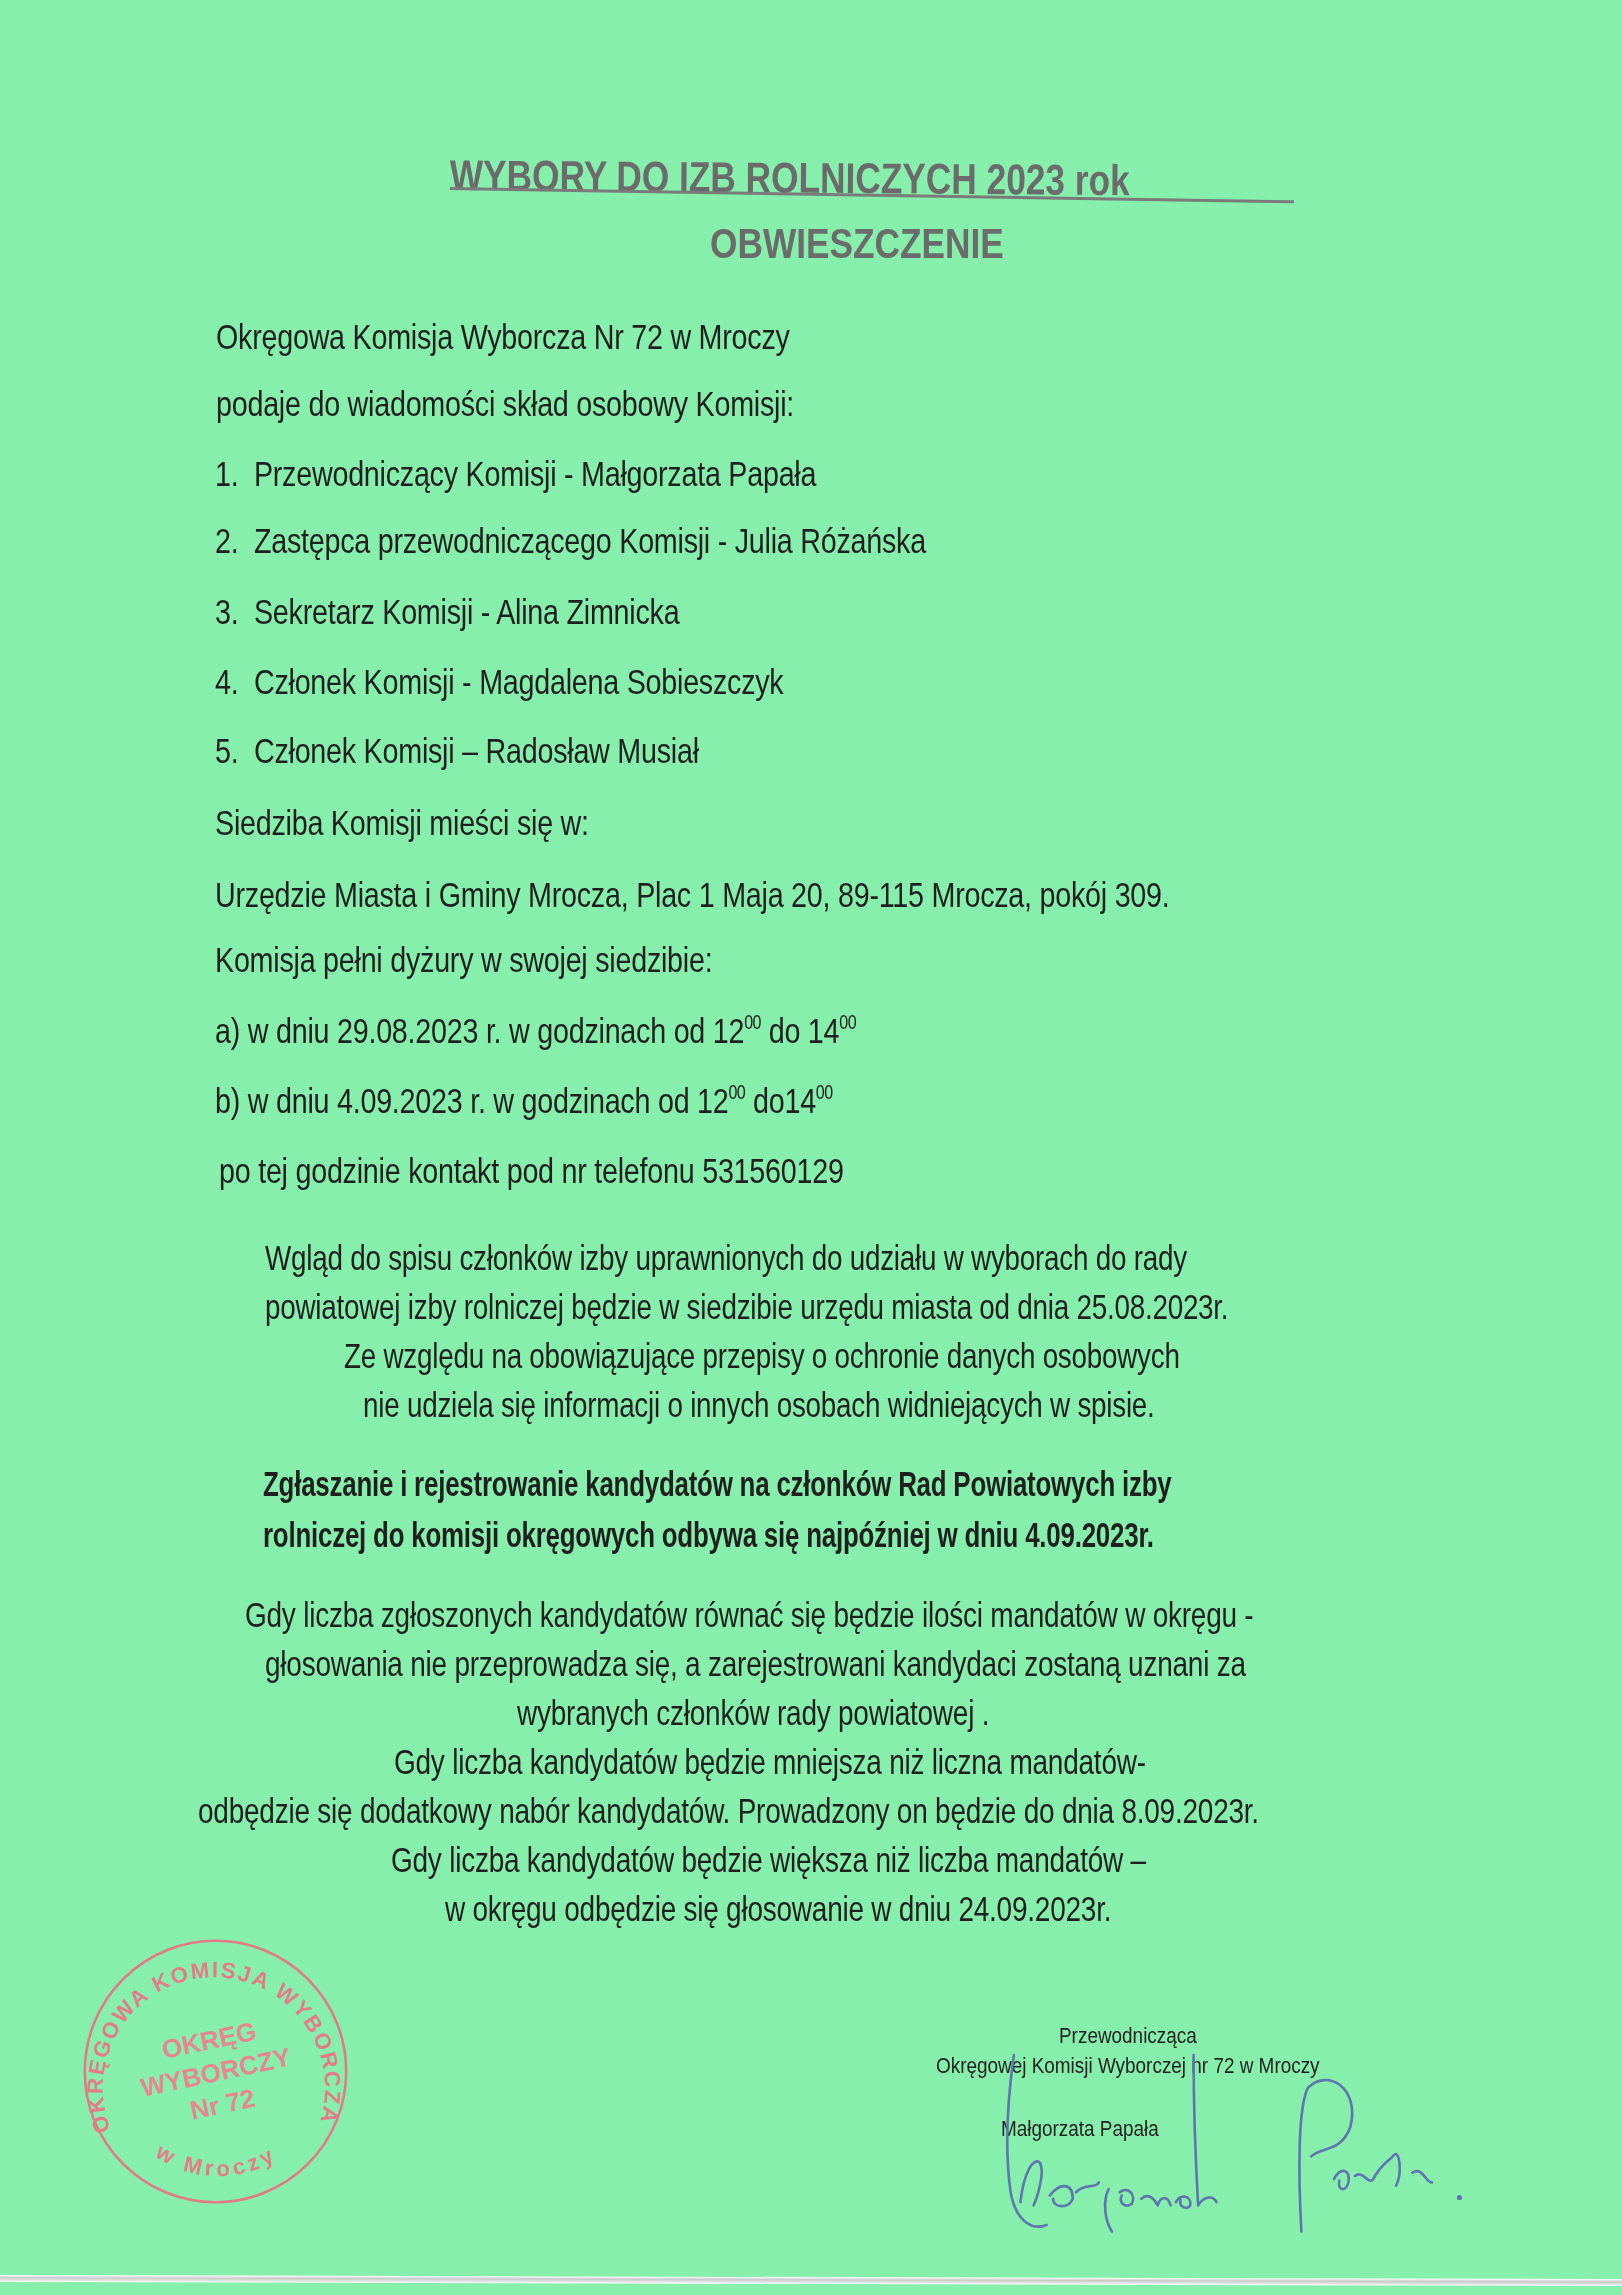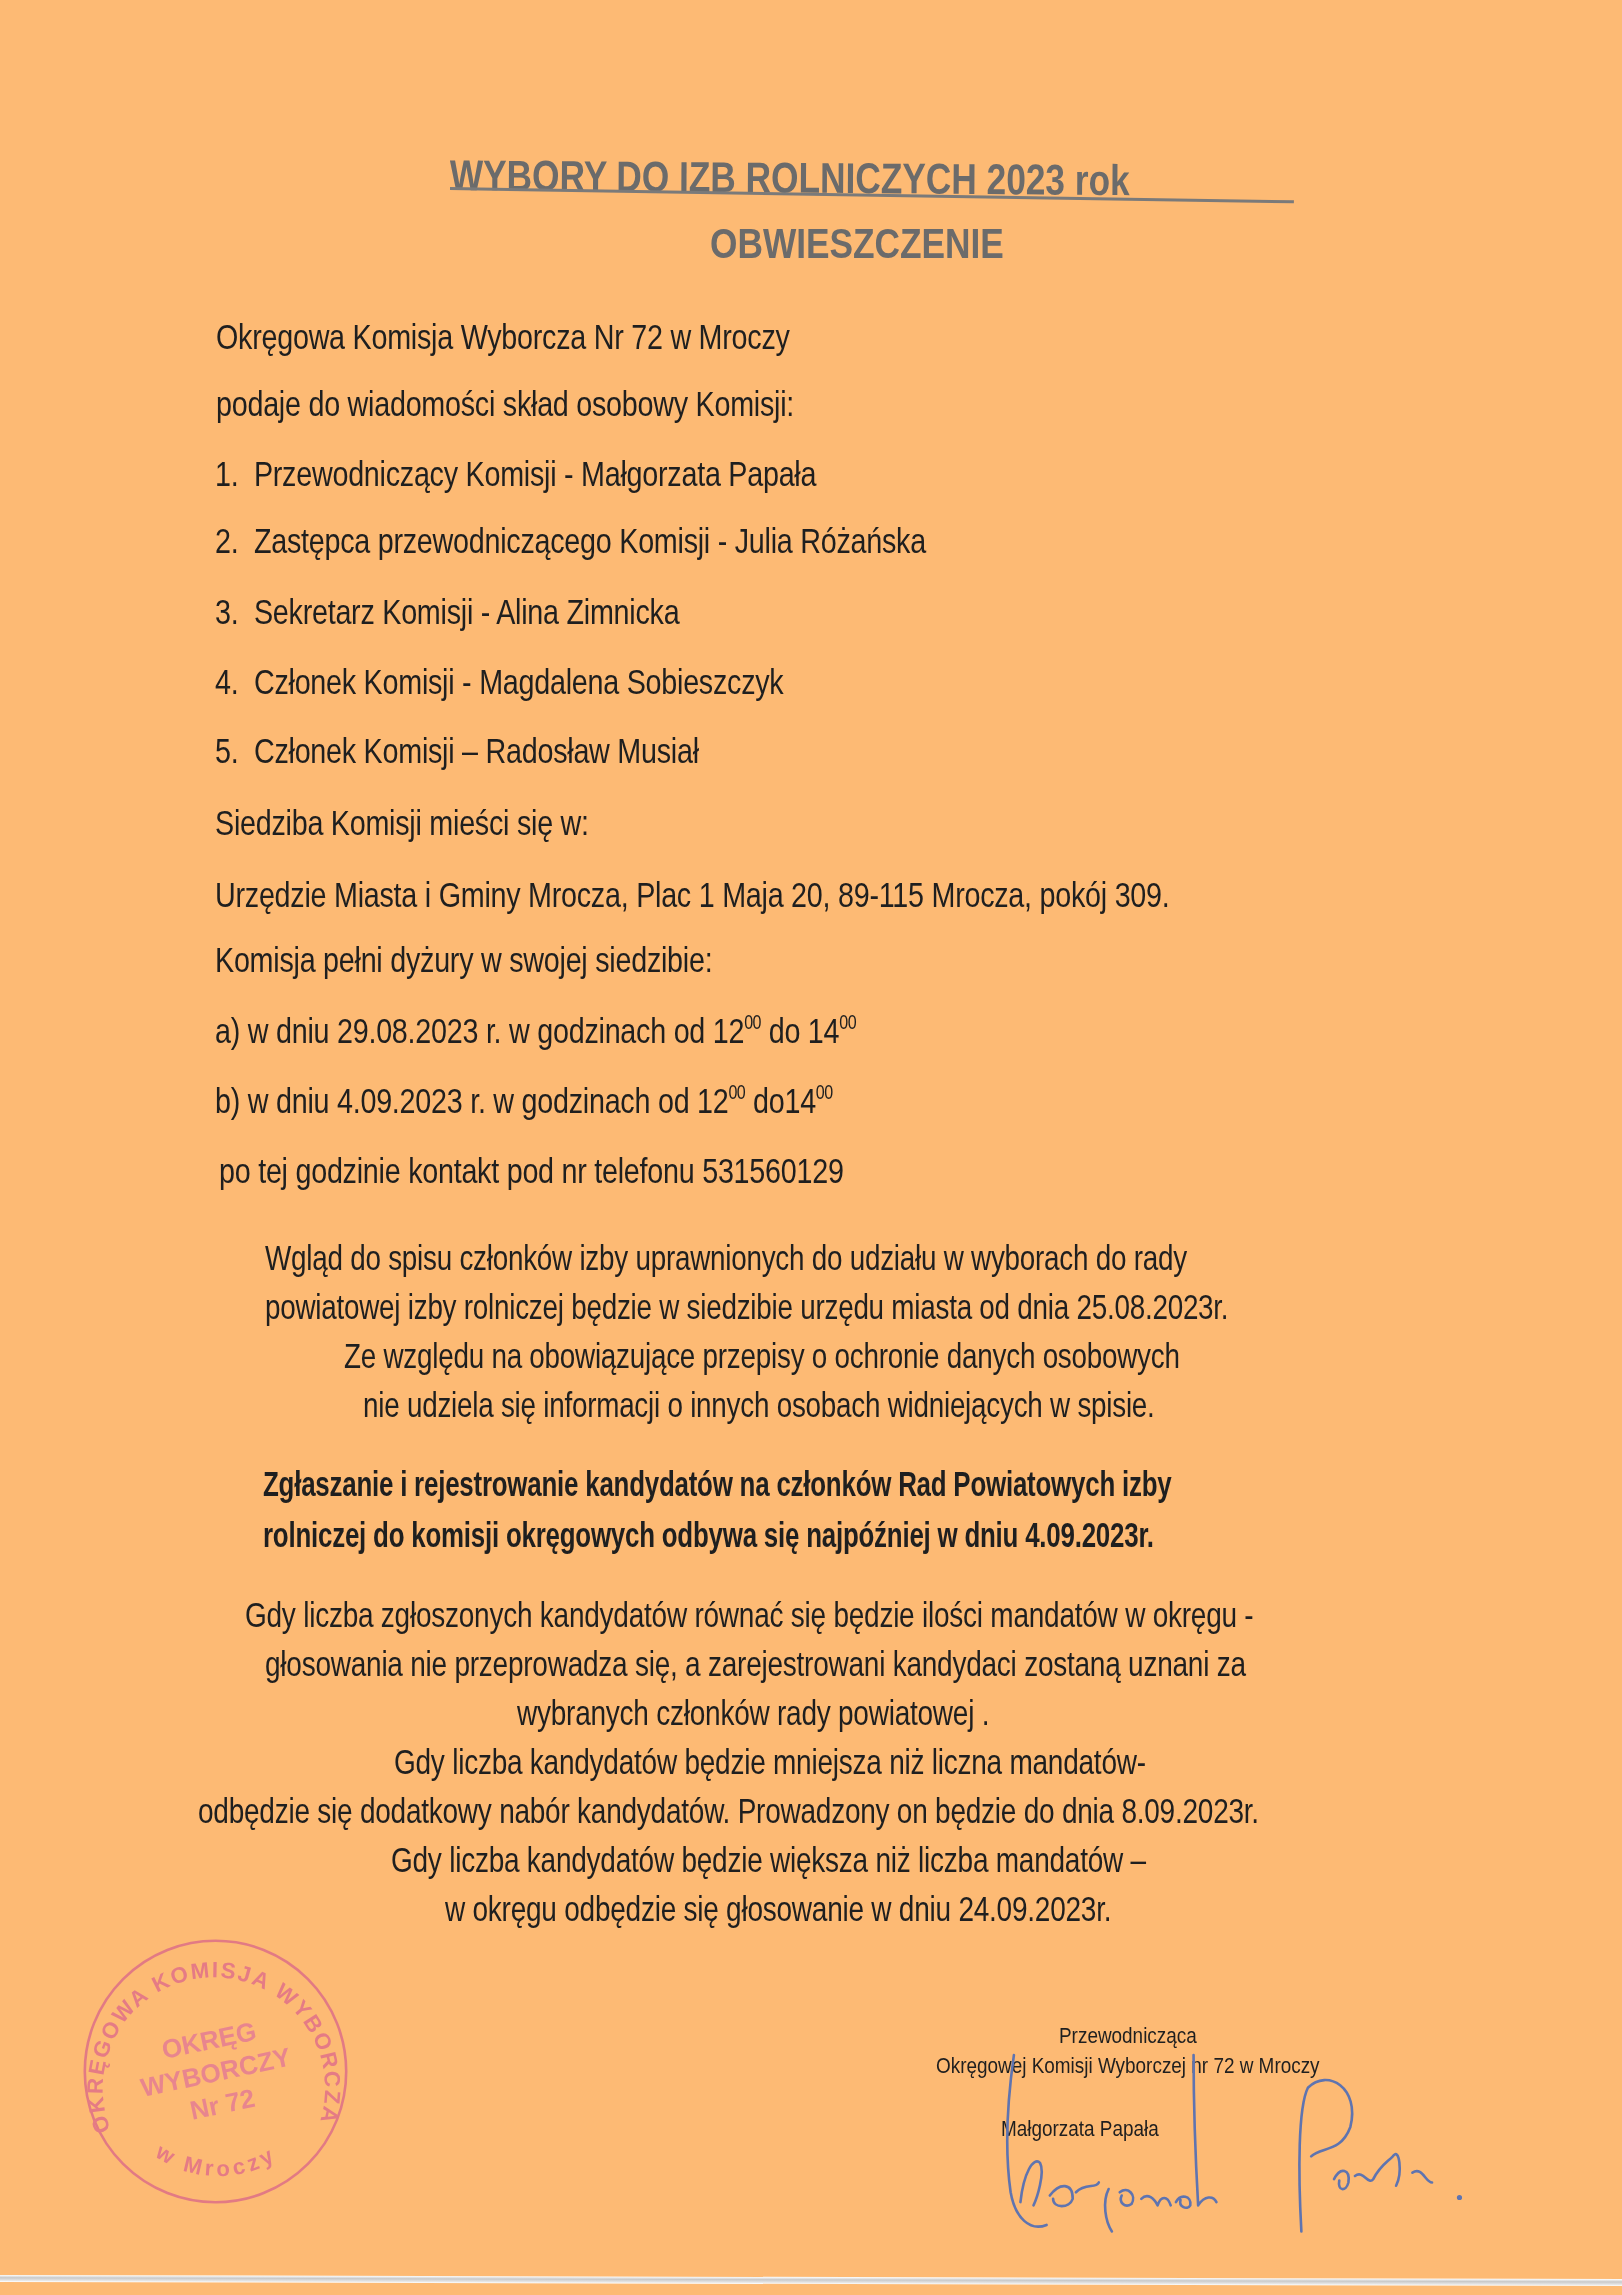--- a/index.html
+++ b/index.html
@@ -1,20 +1,20 @@
 <!DOCTYPE html>
 <html style="font-size:10.5px"><head>
 <meta charset="utf-8">
 <style>
   html, body { margin: 0; padding: 0; background: #ffffff; }
   body {
     width: 1623px; height: 2295px; position: relative; overflow: hidden;
     font-family: "Liberation Sans", sans-serif; color: #1f1f1f;
   }
-  .page { position: absolute; inset: 0; background: #fdba74; }
+  .page { position: absolute; inset: 0; background: #86efac; }
   .ln {
     position: absolute; white-space: nowrap; font-size: 35px; line-height: 1;
     transform-origin: left top; transform: scaleX(0.82); letter-spacing: -0.3px;
   }
   .title {
     position: absolute; white-space: nowrap; font-weight: bold; color: #6b6b6b;
     transform-origin: left top; transform: scaleX(0.82) rotate(0.35deg);
     font-size: 43px;
   }
   .title-underline {

